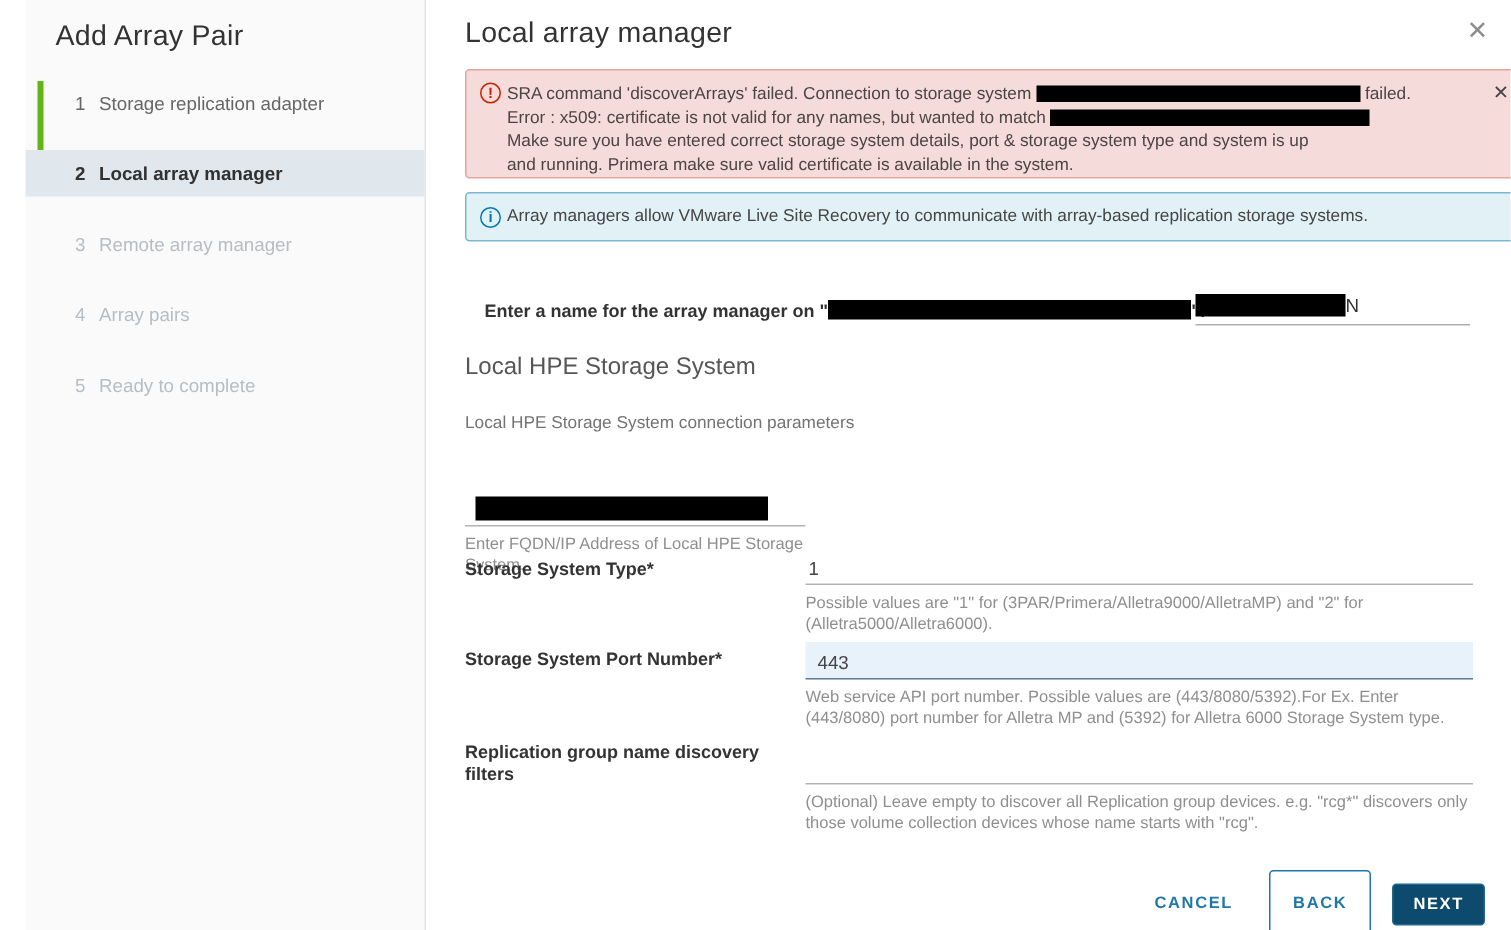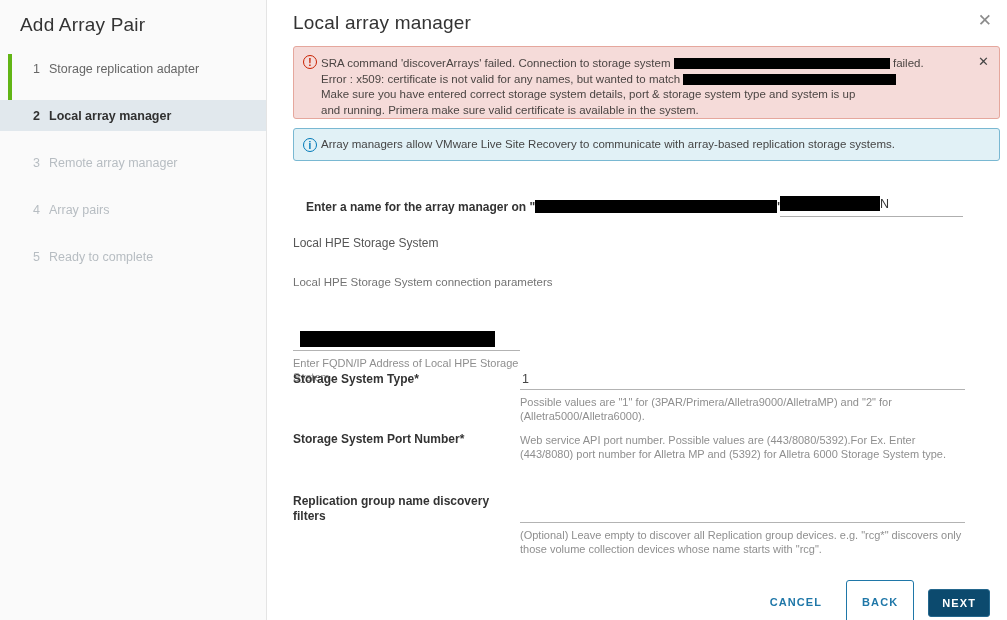--- a/index.html
+++ b/index.html
@@ -1,19 +1,19 @@
 <!DOCTYPE html>
 <html><head>
 <meta charset="utf-8">
 <style>
   * { margin:0; padding:0; box-sizing:border-box; }
   html,body { width:1007px; height:620px; background:#fff;
     font-family:"Liberation Sans", sans-serif; color:#333; overflow:hidden; }
 
-  .wizard { display:flex; width:1007px; height:620px; }
+  .wizard { display:flex; width:1007px; height:620px;padding-left:17px; }
 
   
   .sidebar { width:267px; height:620px; background:#fafafa;
     border-right:1px solid #e4e4e4; position:relative; flex:0 0 267px; }
   .sidebar h1 { font-size:19px; font-weight:400; color:#333;
     padding:14px 0 0 20px; letter-spacing:.2px; }
   .steps { list-style:none; position:absolute; top:53px; left:0; right:0; }
   .step { position:relative; height:31px; margin-bottom:16px;
     display:flex; align-items:center; padding-left:30px;
     font-size:12.5px; color:#666; cursor:default; }
@@ -53,21 +53,21 @@
   .r-name { width:100px; height:15px; vertical-align:-3px; }
   .r-fqdn { width:195px; height:16px; margin-left:5px; }
 
   
   .name-label { position:absolute; left:39px; top:200px; font-size:12px;
     font-weight:700; color:#333;text-align:center; }
   .name-input { position:absolute; left:513px; top:196px; width:183px; height:21px;
     border-bottom:1px solid #afafaf; font-size:12.5px; color:#333;
     white-space:nowrap; cursor:text; }
 
-  .section-h { position:absolute; left:26px; top:236px; font-size:12px;
+  .section-h { position:absolute; left:26px; top:236px; font-size:16px;
     font-weight:400; color:#565656; }
   .section-sub { position:absolute; left:26px; top:276px; font-size:11.5px;
     color:#737373; }
 
   
   .frow { position:absolute; left:26px; display:grid;
     grid-template-columns:227px 445px; }
   .frow .flabel { font-size:12px; font-weight:700; color:#333;
     line-height:15px; padding-top:4px; max-width:210px; }
   .vline { border-bottom:1px solid #b3b3b3; height:22px; font-size:12.5px;
@@ -174,20 +174,23 @@
         <div class="vline">
             <span>1</span>
           </div>
         <div class="helper">Possible values are "1" for (3PAR/Primera/Alletra9000/AlletraMP) and "2" for (Alletra5000/Alletra6000).</div>
       </div>
     </div>
 
     <div class="frow row-port">
       <div class="flabel">Storage System Port Number*</div>
       <div>
+        <div class="vline focused">
+            <span>443</span>
+          </div>
         <div class="helper">Web service API port number. Possible values are (443/8080/5392).For Ex. Enter (443/8080) port number for Alletra MP and (5392) for Alletra 6000 Storage System type.</div>
       </div>
     </div>
 
     <div class="frow row-filters">
       <div class="flabel">Replication group name discovery filters</div>
       <div>
         <div class="vline xtall"></div>
         <div class="helper">(Optional) Leave empty to discover all Replication group devices. e.g. "rcg*" discovers only those volume collection devices whose name starts with "rcg".</div>
       </div>

